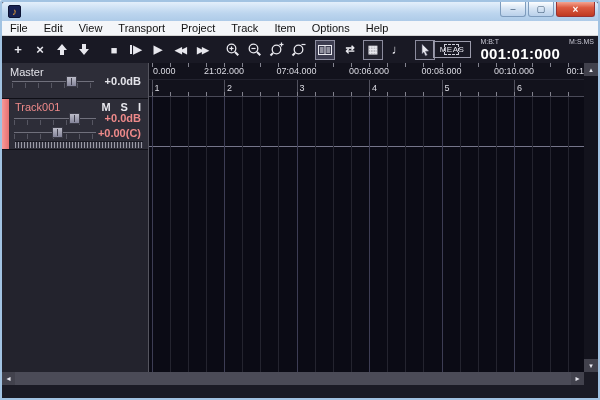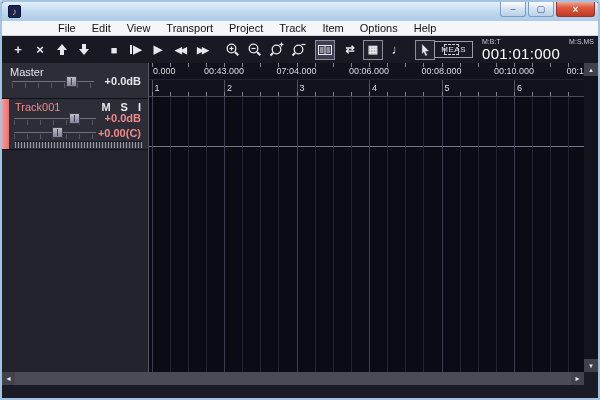--- a/index.html
+++ b/index.html
@@ -8,37 +8,37 @@
 .window{width:600px;height:400px;border:2px solid #a2c3e2;border-radius:3px 3px 0 0;display:flex;flex-direction:column;background:#191924;}
 
 .titlebar{flex:0 0 19px;background:linear-gradient(#e3effb,#bcd5ee 60%,#aecbe8);display:flex;align-items:center;padding:0 4px;position:relative;border-radius:2px 2px 0 0;}
 .app-icon{width:13px;height:13px;background:#182253;border:1px solid #0c1333;border-radius:2px;color:#f2a437;font-size:10px;line-height:11px;text-align:center;margin:0 5px 0 2px;}
 .title-text{font-size:11px;color:#15151a;}
 .win-controls{position:absolute;right:3px;top:0;display:flex;}
 .win-btn{height:15px;border:1px solid #7e9cbd;border-top:none;display:flex;align-items:center;justify-content:center;font-size:9px;color:#33506e;background:linear-gradient(#fdfeff,#d7e5f4 45%,#b9d0ea);border-radius:0 0 3px 3px;margin-left:2px;}
 .win-btn.min,.win-btn.max{width:26px;}
 .win-btn.close{width:39px;background:linear-gradient(#f4a592,#dc5b41 40%,#bf3a22);color:#fff;font-weight:bold;font-size:10px;border-color:#933;}
 
-.menubar{flex:0 0 15px;background:#f4f6f9;display:flex;align-items:center;font-size:11px;color:#111;border-bottom:1px solid #d4d4d4;padding-left:48px;}
+.menubar{flex:0 0 15px;background:#f4f6f9;display:flex;align-items:center;font-size:11px;color:#111;border-bottom:1px solid #d4d4d4;}
 .menu-item{padding:0 8px;}
 
 .toolbar{flex:0 0 27px;background:#191924;display:flex;align-items:center;position:relative;padding-left:7px;color:#e8e8ee;}
 .tb-btn{min-width:18px;height:20px;display:flex;align-items:center;justify-content:center;font-weight:bold;color:#e8e8ee;}
 .g13{font-size:13px;} .g11{font-size:11px;} .g9{font-size:9px;letter-spacing:-2px;}
 .framed{border:1px solid #8c8c9e;width:20px;height:20px;background:#22222e;margin:0 2px;}
 .pressed{background:#3d3d50;}
 .mlft8{margin-left:8px;} .mlft12{margin-left:12px;} .mlft4{margin-left:4px;}
 .playbar{display:flex;align-items:center;gap:1px;}
 .playbar i{display:block;width:2px;height:9px;background:#e8e8ee;}
 .dashedbox{width:15px;height:11px;border:1px dashed #cfcfda;margin:0 3px;}
 .tb-right{position:absolute;right:4px;top:2px;display:flex;align-items:flex-start;}
 .meas{border:1px solid #9c9cac;padding:3px 6px;font-size:8px;color:#e4e4ec;margin-top:3px;letter-spacing:.5px;}
 .tc{display:flex;flex-direction:column;margin-left:9px;line-height:1;}
 .tc .lab{font-size:7px;color:#c8c8d4;margin-bottom:1px;}
-.tc .val{font-size:15px;font-weight:normal;color:#fff;letter-spacing:.3px;white-space:nowrap;}
+.tc .val{font-size:15px;font-weight:bold;color:#fff;letter-spacing:.3px;white-space:nowrap;}
 
 .main{flex:1;display:flex;min-height:0;}
 .panel{width:147px;border-right:1px solid #55555f;background:#23232d;display:flex;flex-direction:column;}
 .prow{position:relative;background:#2d2d38;border-bottom:1px solid #0f0f17;}
 .row-master{height:36px;}
 .row-track{height:51px;}
 .tname{position:absolute;top:3px;left:8px;font-size:11px;font-weight:normal;color:#e4e4ea;}
 .row-track .tname{left:13px;top:2px;color:#ef8a8a;}
 .gain{position:absolute;right:7px;font-size:11px;font-weight:bold;color:#e4e4ea;white-space:nowrap;}
 .pinktext{color:#ef8a8a;}
@@ -240,21 +240,21 @@
         <div class="gain pinktext" style="top:28px;">+0.00(C)</div>
         <div class="dstrip"></div>
       </div>
       <div style="flex:1;"></div>
     </div>
 
     <div class="right-col">
       <div class="ruler">
         <div class="time-row">
             <span class="tlabel" style="left: 4px;">0.000</span>
-            <span class="tlabel" style="left: 75px; transform: translateX(-50%);">00:43.000</span>
+            <span class="tlabel" style="left: 75px; transform: translateX(-50%);">21:02.000</span>
             <span class="tlabel" style="left: 147.5px; transform: translateX(-50%);">07:04.000</span>
             <span class="tlabel" style="left: 220px; transform: translateX(-50%);">00:06.000</span>
             <span class="tlabel" style="left: 292.5px; transform: translateX(-50%);">00:08.000</span>
             <span class="tlabel" style="left: 365px; transform: translateX(-50%);">00:10.000</span>
             <span class="tlabel" style="left: 437.5px; transform: translateX(-50%);">00:12.000</span>
             <i class="tick-t" style="left: 2.5px;"></i>
             <i class="tick-t" style="left: 20.625px;"></i>
             <i class="tick-t" style="left: 38.75px;"></i>
             <i class="tick-t" style="left: 56.875px;"></i>
             <i class="tick-t" style="left: 75px;"></i>

